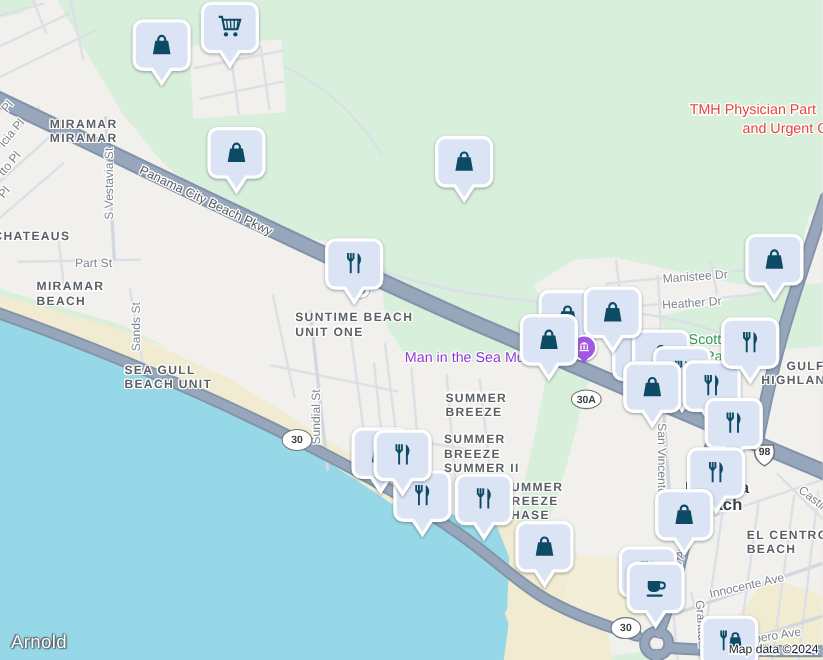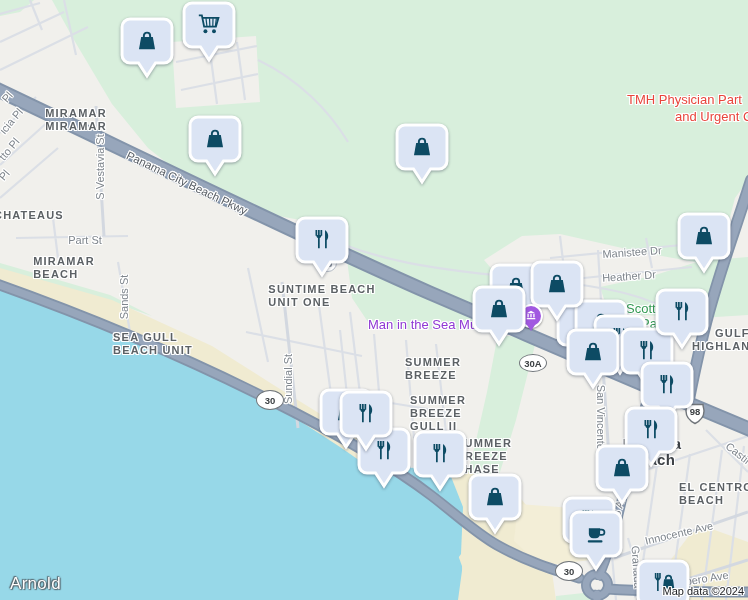--- a/index.html
+++ b/index.html
@@ -186,21 +186,21 @@
     <div>SEA GULL</div>
       <div>BEACH UNIT</div>
   </div>
   <div class="nlabel halo" style="left:433px;top:356px">
     <div>SUMMER</div>
       <div>BREEZE</div>
   </div>
   <div class="nlabel halo" style="left:438px;top:394px">
     <div>SUMMER</div>
       <div>BREEZE</div>
-      <div>GULL II</div>
+      <div>SUMMER II</div>
   </div>
   <div class="nlabel halo" style="left:484px;top:437px">
     <div>SUMMER</div>
       <div>BREEZE</div>
       <div>PHASE</div>
   </div>
   <div class="nlabel halo" style="left:716px;top:481px">
     <div>EL CENTRO</div>
       <div>BEACH</div>
   </div>

